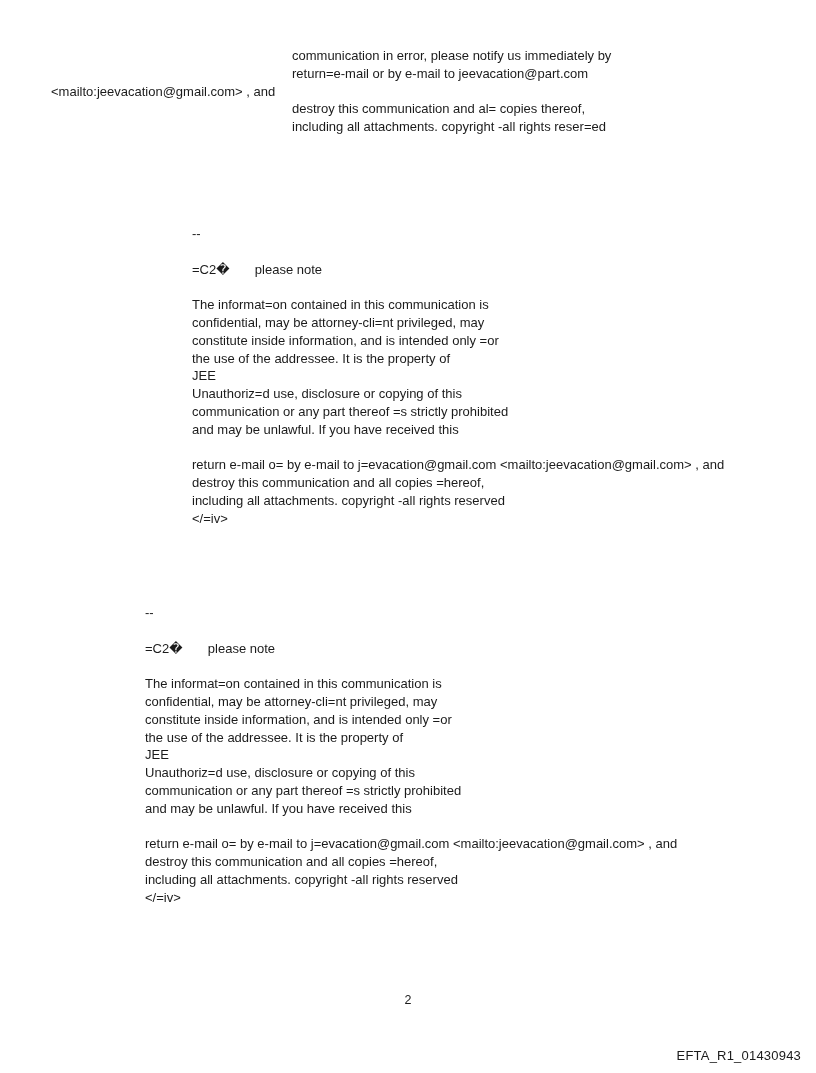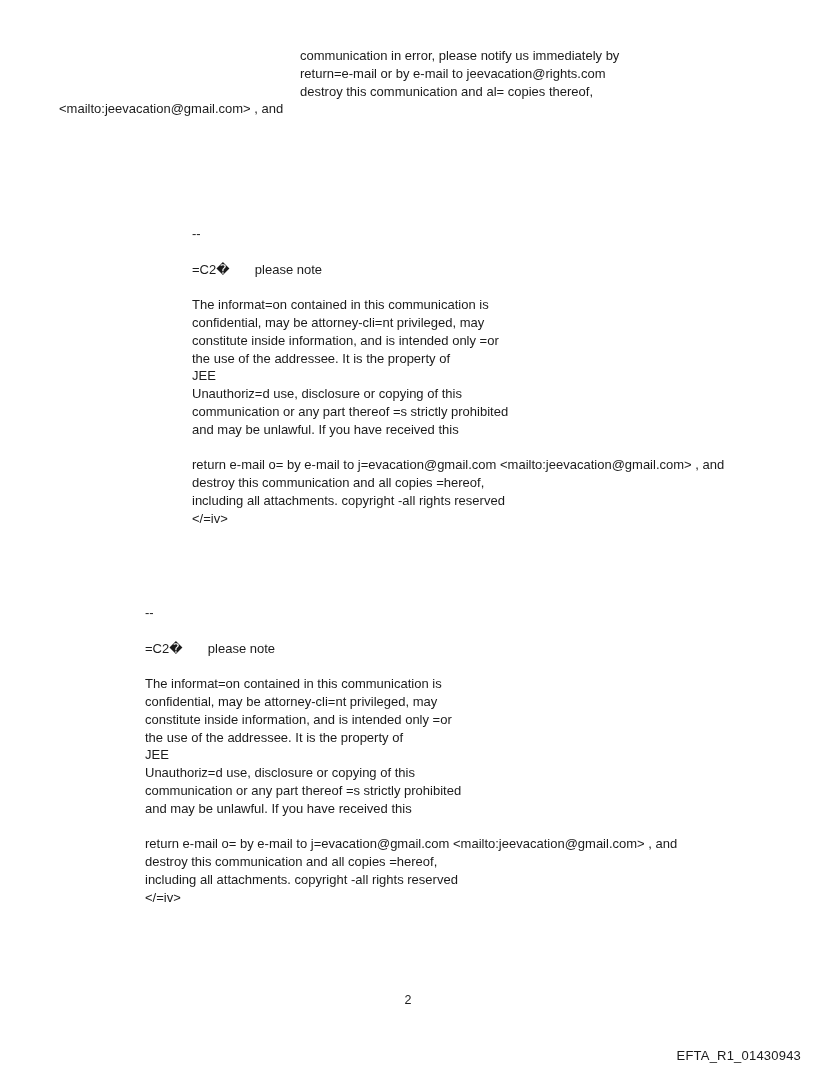--- a/index.html
+++ b/index.html
@@ -11,21 +11,21 @@
     font-family:"Liberation Sans","DejaVu Sans",sans-serif;
     font-size:13px;
     overflow:hidden;
   }
   .line{
     height:17.8px;
     line-height:17.8px;
     white-space:pre;
   }
   
-  .frag-top{position:absolute;top:47px;left:12px;width:664px;}
+  .frag-top{position:absolute;top:47px;left:4px;width:664px;}
   .frag-top .line{padding-left:288px;}
   .frag-top .line.left-margin{padding-left:47px;}
   
   .disc{position:absolute;width:640px;}
   .disc-1{left:192px;top:225px;}
   .disc-2{left:145px;top:604px;}
   .page-number{
     position:absolute;top:993px;left:0;width:816px;
     text-align:center;font-size:12.5px;
   }
@@ -34,23 +34,24 @@
     font-size:13px;letter-spacing:0.2px;
   }
 </style>
 </head>
 <body>
 
 <div class="page">
 
   <div class="frag-top">
     <div class="line">communication in error, please notify us immediately by</div>
-    <div class="line">return=e-mail or by e-mail to jeevacation@rights.com</div>
+    <div class="line">return=e-mail or by e-mail to jeevacation@part.com</div>
+    <div class="line left-margin">&lt;mailto:jeevacation@gmail.com&gt; , and</div>
     <div class="line">destroy this communication and al= copies thereof,</div>
-    <div class="line left-margin">&lt;mailto:jeevacation@gmail.com&gt; , and</div>
+    <div class="line">including all attachments. copyright -all rights reser=ed</div>
   </div>
 
   <div class="disc disc-1">
     <div class="line">--</div>
     <div class="line"></div>
     <div class="line">=C2�       please note</div>
     <div class="line"></div>
     <div class="line">The informat=on contained in this communication is</div>
     <div class="line">confidential, may be attorney-cli=nt privileged, may</div>
     <div class="line">constitute inside information, and is intended only =or</div>

